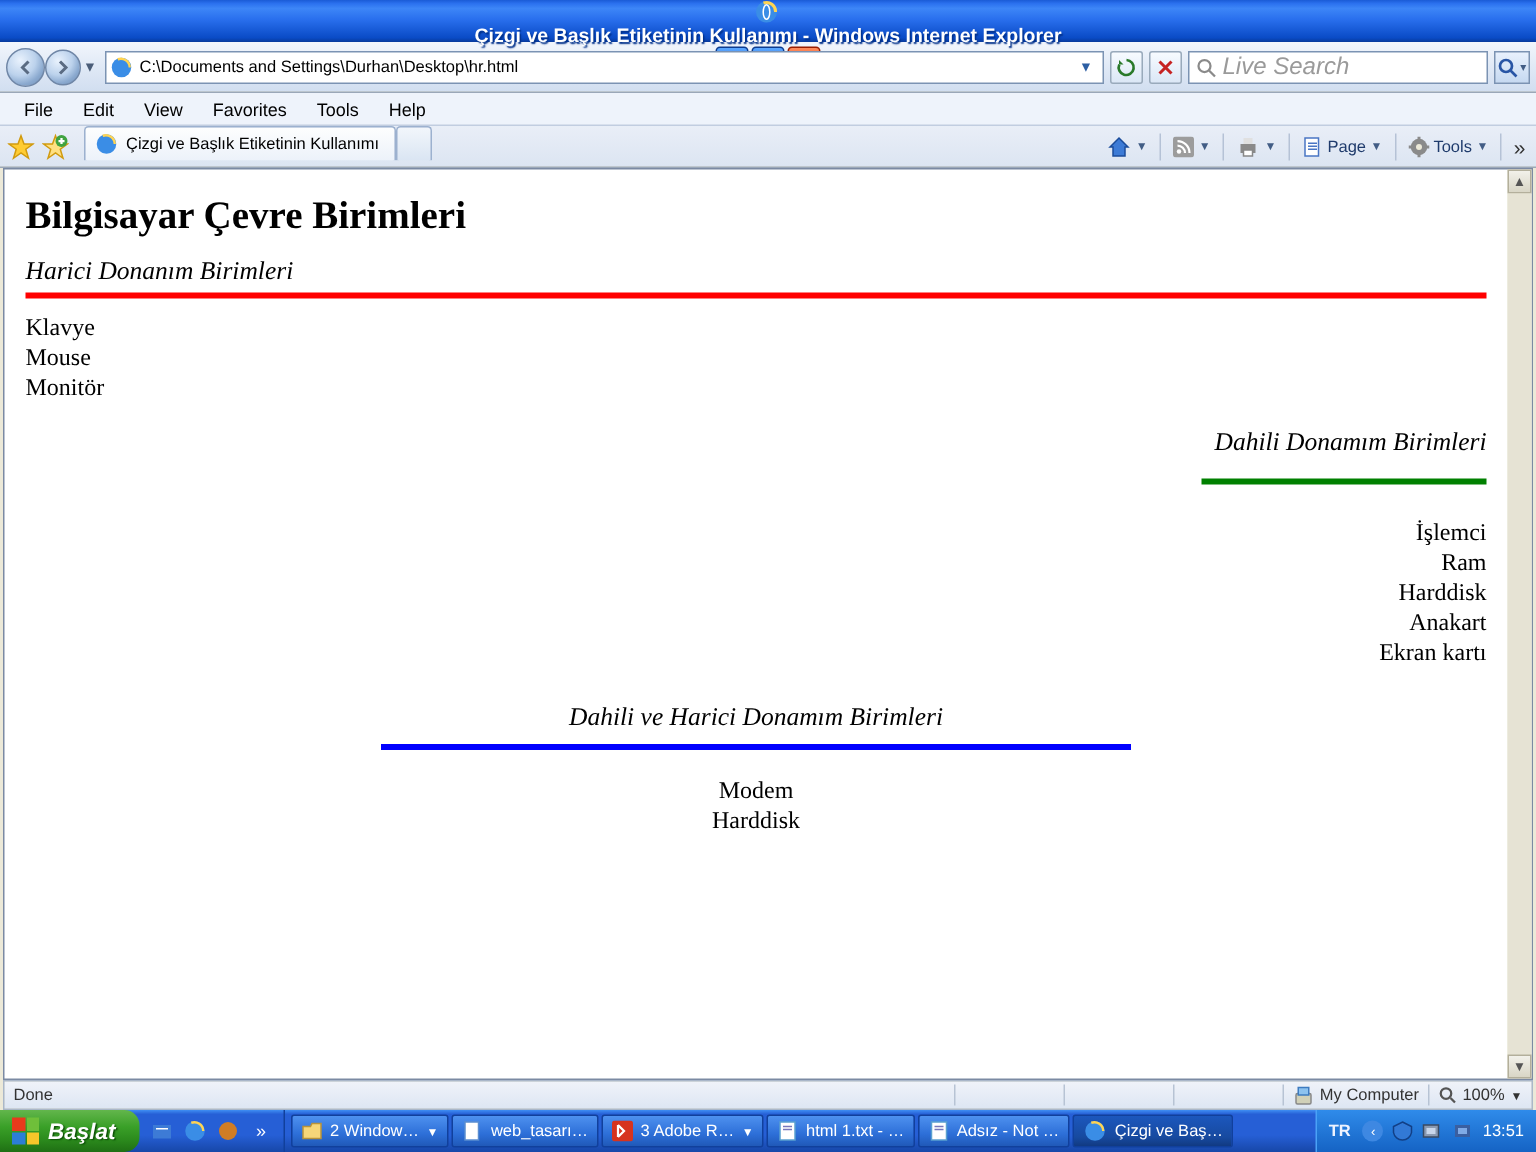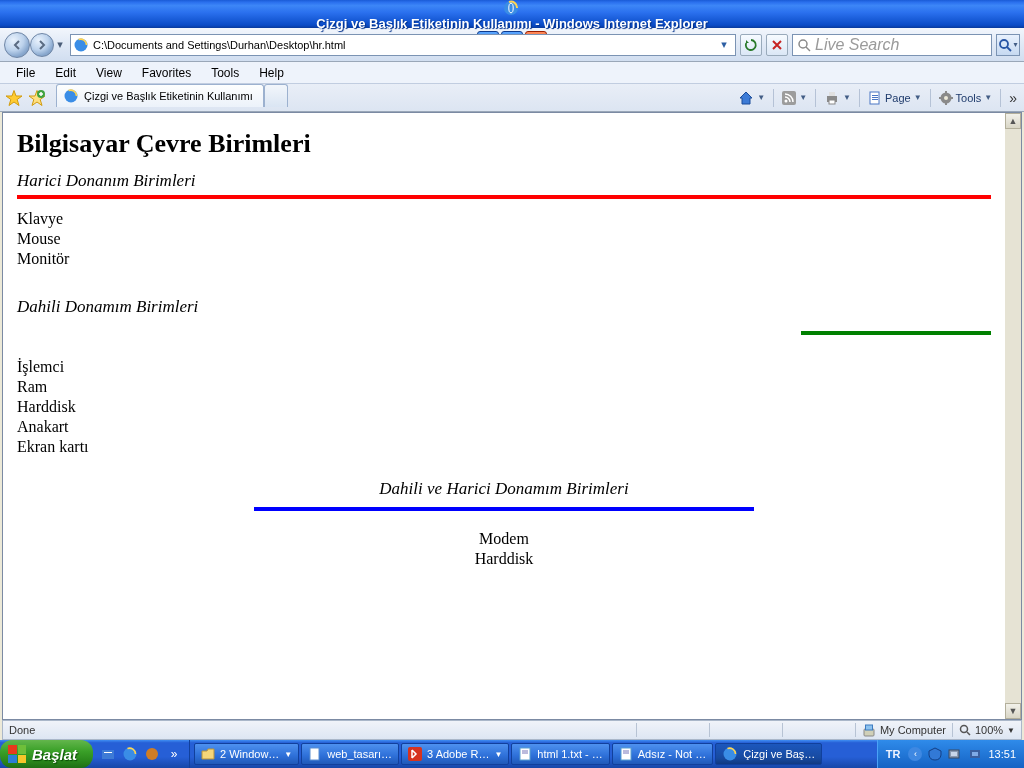--- a/index.html
+++ b/index.html
@@ -153,21 +153,21 @@
   }
   .content-inner h2 {
     font-size:26px; font-weight:bold; margin:6px 0 12px 0;
     font-family:"Times New Roman", serif;
   }
   .sec-title { font-style:italic; font-size:17px; margin:4px 0; font-family:"Times New Roman", serif;}
   .hr-red   { height:0; border:none; border-top:4px solid #ff0000; margin:4px 0 10px 0;}
   .hr-green-wrap { text-align:right; }
   .hr-green { height:0; border:none; border-top:4px solid #008000; width:190px; display:inline-block; margin:10px 0 18px 0;}
   .hr-blue  { height:0; border:none; border-top:4px solid #0000ff; width:500px; margin:8px auto 18px auto;}
-  .block-right { margin-top:28px;}
+  .block-right { text-align:right; margin-top:16px;}
   .block-center{ text-align:center;}
   .item { line-height:20px; }
 
   .vscroll {
     position:absolute; right:0; top:0; bottom:0; width:16px;
     background:#ece9d8;
     display:flex; flex-direction:column;
   }
   .vscroll .arr {
     height:16px;
@@ -205,21 +205,20 @@
   }
   .startbtn {
     height:28px;
     padding:0 16px 0 8px;
     background:linear-gradient(to bottom,#63b64c 0%, #3aa028 40%, #2c8b1d 70%, #1f6f14 100%);
     border-top-right-radius:10px;
     border-bottom-right-radius:10px;
     display:flex;align-items:center;gap:6px;
     font-weight:bold; font-style:italic; font-size:15px;
     text-shadow:1px 1px 1px #0a4d05;
-    border-radius:12px;
   }
   .winflag {
     width:18px;height:18px;display:grid;
     grid-template-columns:1fr 1fr;grid-template-rows:1fr 1fr;gap:1px;
   }
   .winflag span:nth-child(1){background:#e83a1c;}
   .winflag span:nth-child(2){background:#6fbf3a;}
   .winflag span:nth-child(3){background:#2c7ed6;}
   .winflag span:nth-child(4){background:#f6c62a;}
 

